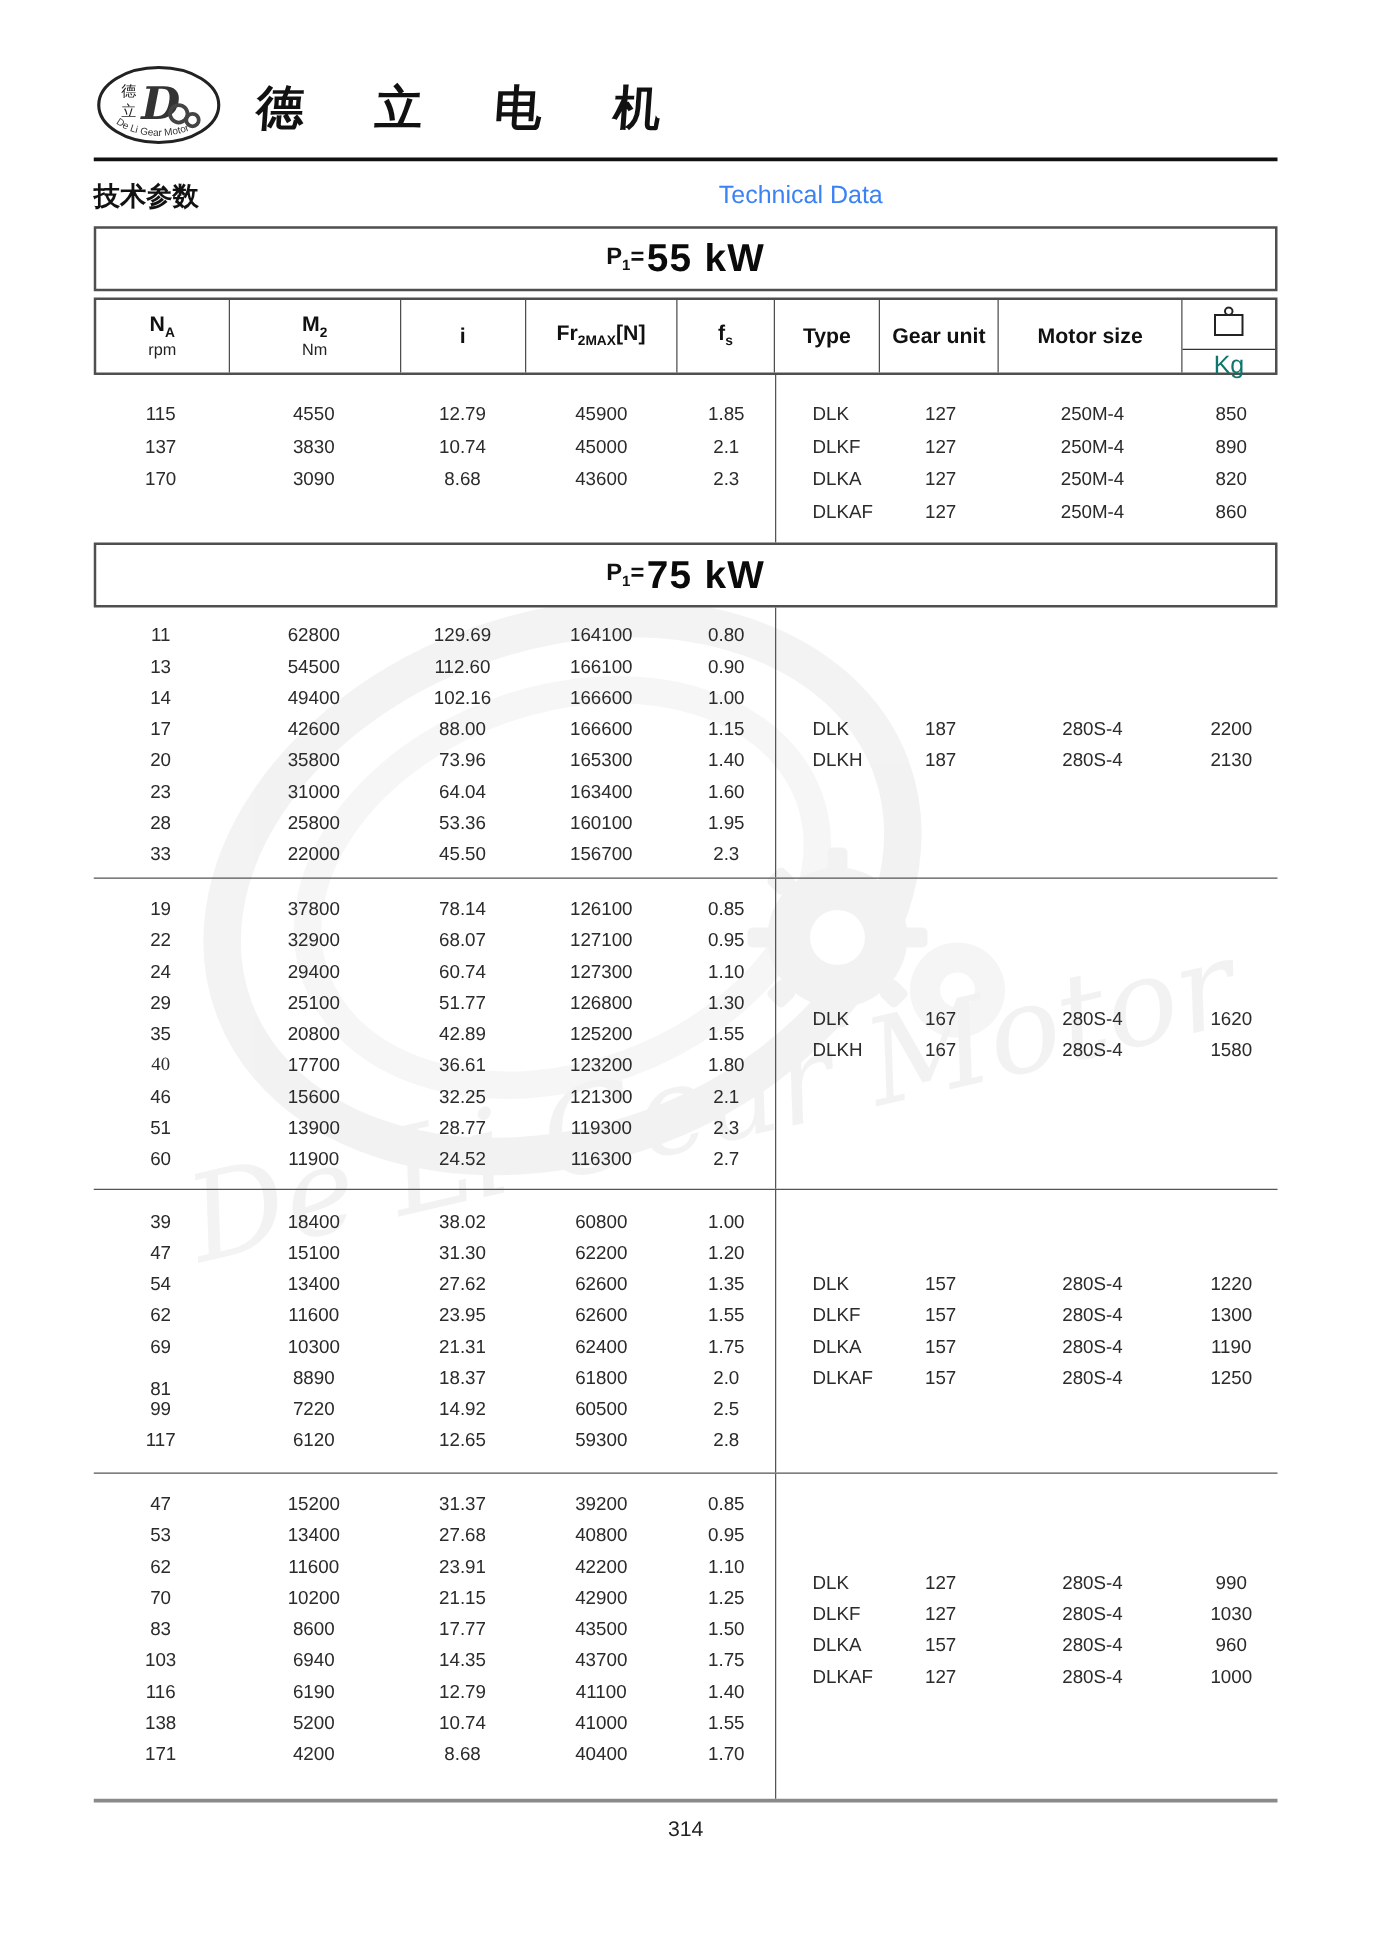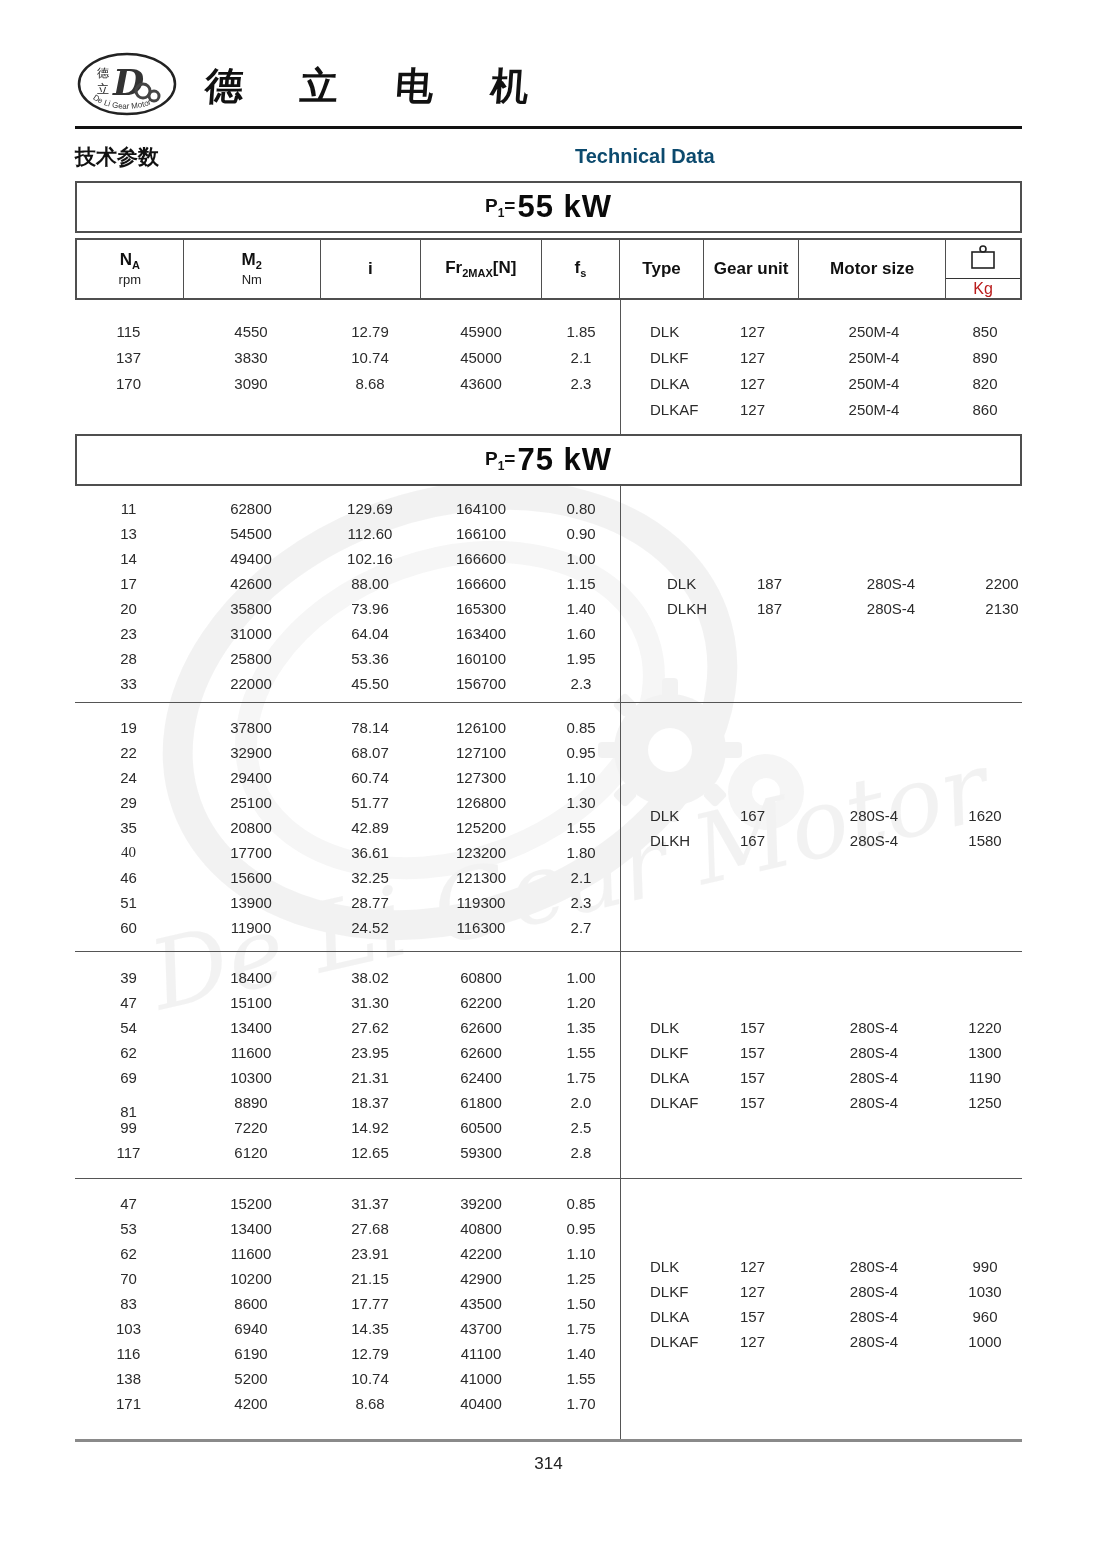--- a/index.html
+++ b/index.html
@@ -9,57 +9,57 @@
   .content{position:relative;z-index:1;margin-left:75px;width:947px;padding-top:50px;}
 
   
   .brand-row{display:flex;align-items:center;height:72px;}
   .brand-cn{font-family:"DejaVu Serif","Liberation Serif",serif;font-weight:bold;
             font-size:38px;letter-spacing:22px;margin-left:26px;color:#111;
             transform:skewX(-4deg);}
   .header-rule{height:3px;background:#111;margin-top:4px;}
   .section-row{position:relative;margin-top:14px;height:28px;}
   .section-cn{position:absolute;left:0;top:0;font-size:21px;font-weight:bold;color:#111;}
-  .section-en{position:absolute;left:500px;top:2px;font-size:20px;font-weight:bold;color:#0c4a6e;}
+  .section-en{position:absolute;left:500px;top:2px;font-size:20px;font-weight:normal;color:#3b82f6;}
 
   
   .power-box{border:2px solid #4f4f4f;height:48px;display:flex;align-items:center;
              justify-content:center;background:#fff;}
   .power-box.first{margin-top:10px;}
   .p-small{font-size:19px;font-weight:bold;color:#111;}
   .p-small sub{font-size:12px;}
   .p-big{font-size:31px;font-weight:bold;color:#0a0a0a;letter-spacing:1px;margin-left:2px;}
 
   
   .col-header{margin-top:5px;display:flex;border:2px solid #4f4f4f;height:58px;background:#fff;}
   .hcell{display:flex;flex-direction:column;align-items:center;justify-content:center;
          border-right:1.5px solid #4f4f4f;box-sizing:border-box;}
   .hcell:last-child{border-right:none;}
   .hmain{font-size:17px;font-weight:bold;color:#111;line-height:1.1;}
   .hmain sub{font-size:11px;font-weight:bold;}
   .hunit{font-size:13px;color:#222;line-height:1.1;margin-top:1px;}
   .kg-cell{justify-content:flex-start;padding-top:5px;}
   .kg-divider{width:100%;border-top:1.3px solid #333;margin:3px 0 0 0;}
-  .kg-label{font-size:16px;color:#b91c1c;margin-top:1px;}
+  .kg-label{font-size:20px;color:#0f766e;margin-top:1px;}
 
   
   .block{position:relative;display:flex;background:transparent;}
   .block + .block{border-top:1.5px solid #555;}
   .vline{position:absolute;left:545px;top:0;bottom:0;width:1.3px;background:#555;}
   .ltable{width:545px;display:flex;flex-direction:column;}
   .rtable{width:402px;display:flex;flex-direction:column;}
   .rtable.center{justify-content:center;}
   .rtable.top{justify-content:flex-start;}
   .drow{display:flex;align-items:center;}
   #blocks-0 .drow{height:26px;}
   #blocks-1 .drow{height:25px;}
   .dcell{font-size:15px;color:#2b2b2b;text-align:center;box-sizing:border-box;}
   .type-cell{text-align:left;padding-left:30px;}
   #blocks-0 .block{padding:18px 0 12px 0;}
-  #blocks-1 .block:nth-child(1){padding:10px 0 6px 0;gap:17px;}
+  #blocks-1 .block:nth-child(1){padding:10px 0 6px 0;}
   #blocks-1 .block:nth-child(2){padding:12px 0 11px 0;}
   #blocks-1 .block:nth-child(3){padding:13px 0 13px 0;}
   #blocks-1 .block:nth-child(4){padding:12px 0 23px 0;}
 
   
   .footer-rule{height:3px;background:#8a8a8a;margin-top:0;}
   .page-num{text-align:center;font-size:17px;color:#222;margin-top:12px;}
 </style>
 </head>
 <body>

